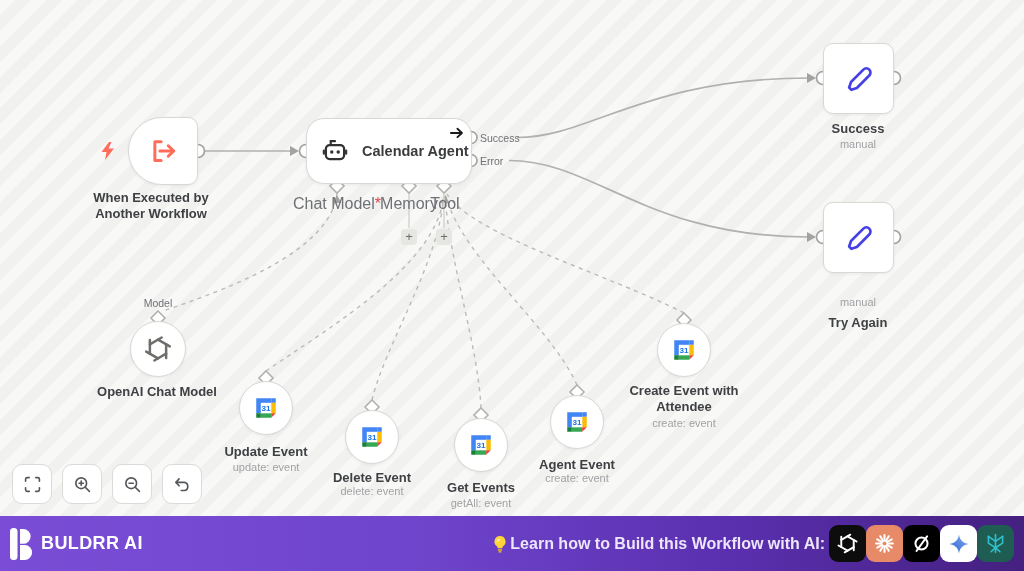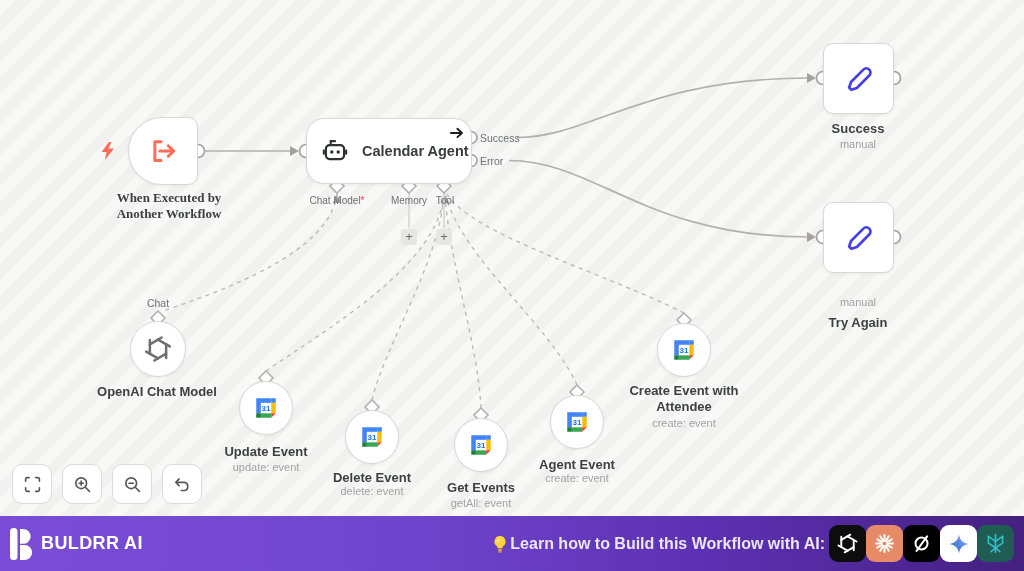--- a/index.html
+++ b/index.html
@@ -16,21 +16,21 @@
   .node-trigger{border-radius:34px 10px 10px 34px;display:flex;align-items:center;justify-content:center;}
   .node-agent{border-radius:18px;display:flex;align-items:center;}
   .node-square{border-radius:10px;display:flex;align-items:center;justify-content:center;}
   .node-circle{position:absolute;background:#fff;border:1.6px solid #d9d8d5;border-radius:50%;
     box-sizing:border-box;display:flex;align-items:center;justify-content:center;
     box-shadow:0 1px 3px rgba(60,60,60,.07);z-index:2;}
 
   .node-label{position:absolute;text-align:center;font-size:13px;font-weight:bold;color:#3e4043;
     line-height:15.5px;z-index:3;}
   .node-sublabel{position:absolute;text-align:center;font-size:11px;color:#a1a2a4;z-index:3;}
-  .port-label{position:absolute;text-align:center;font-size:10px;color:#6e7075;z-index:3;}
+  .port-label{position:absolute;text-align:center;font-size:16px;color:#6e7075;z-index:3;}
   .port-label .req{color:#e0434c;}
   .out-label{position:absolute;font-size:10.5px;color:#6e7075;z-index:3;}
   .agent-title{font-size:14.5px;font-weight:bold;color:#3a3c3e;margin-left:12px;}
   .agent-arrow{position:absolute;right:7px;top:6px;}
 
   .plus-btn{position:absolute;width:16px;height:16px;border-radius:4px;background:#e6e6e3;
     color:#6d6d6b;font-size:13px;line-height:15px;text-align:center;z-index:3;cursor:pointer;}
 
   
   .canvas-toolbar{position:absolute;left:12px;top:464px;display:flex;gap:10px;z-index:4;}
@@ -107,21 +107,21 @@
 
     <div class="node node-trigger" style="left:128px;top:117px;width:70px;height:68px;">
       <svg width="30" height="30" viewBox="0 0 24 24">
         <g stroke="#ff6d5a" stroke-width="2.4" fill="none" stroke-linecap="round" stroke-linejoin="round">
           <path d="M10.5 4.5 H5.5 V19.5 H10.5"></path>
           <path d="M9.5 12 H20"></path>
           <path d="M16.2 7.8 L20.6 12 L16.2 16.2"></path>
         </g>
       </svg>
     </div>
-    <div class="node-label" style="left:104px;top:190px;width:130px;font-family:Liberation Serif, serif;">When Executed by Another Workflow</div>
+    <div class="node-label" style="left:86px;top:190px;width:130px;">When Executed by Another Workflow</div>
 
     <div class="node node-agent" style="left:306px;top:118px;width:166px;height:66px;">
       <svg width="30" height="30" viewBox="0 0 28 28" style="margin-left:13px;">
         <path d="M10 8.5 V4.8 H14" stroke="#2f3133" stroke-width="2" fill="none" stroke-linecap="round"></path>
         <rect x="5.5" y="8.5" width="17" height="13" rx="3.5" fill="#fff" stroke="#2f3133" stroke-width="2.1"></rect>
         <circle cx="11" cy="15" r="1.6" fill="#2f3133"></circle>
         <circle cx="17" cy="15" r="1.6" fill="#2f3133"></circle>
         <rect x="2.6" y="12.6" width="2" height="5" rx="1" fill="#2f3133"></rect>
         <rect x="23.4" y="12.6" width="2" height="5" rx="1" fill="#2f3133"></rect>
       </svg>
@@ -152,21 +152,21 @@
     <div class="node-sublabel" style="left:788px;top:138px;width:140px;">manual</div>
 
     <div class="node node-square" style="left:823px;top:202px;width:71px;height:71px;">
       <svg width="32" height="32" viewBox="0 0 24 24">
         <path d="M6.2 20.6 L7.6 16.5 L16.9 7.2 A3.1 3.1 0 0 1 21.3 11.6 L12 20.9 L7.9 22.3 Z" fill="#fff" stroke="#4540e6" stroke-width="2" stroke-linejoin="round" transform="translate(-1.6,-2.2)"></path>
       </svg>
     </div>
     <div class="node-label" style="left:788px;top:279px;width:140px;margin-top:36px;">Try Again</div>
     <div class="node-sublabel" style="left:788px;top:296px;width:140px;">manual</div>
 
-    <div class="port-label" style="left:118px;top:297px;width:80px;font-size:10.5px;">Chat</div>
+    <div class="port-label" style="left:118px;top:297px;width:80px;font-size:10.5px;">Model</div>
     <div class="node-circle" style="left:130px;top:321px;width:56px;height:56px;">
       <svg width="30" height="30" viewBox="0 0 24 24">
         <g stroke="#6e6e6b" stroke-width="2" fill="none" stroke-linecap="round">
           <path d="M18.5 15.75 L9.08 21.19"></path>
             <path d="M12 19.5 L2.58 14.06"></path>
           <path d="M5.5 15.75 L5.5 4.88"></path>
             <path d="M5.5 8.25 L14.93 2.81"></path>
           <path d="M12 4.5 L21.43 9.94"></path>
             <path d="M18.5 8.25 L18.5 19.13"></path>
         </g>

